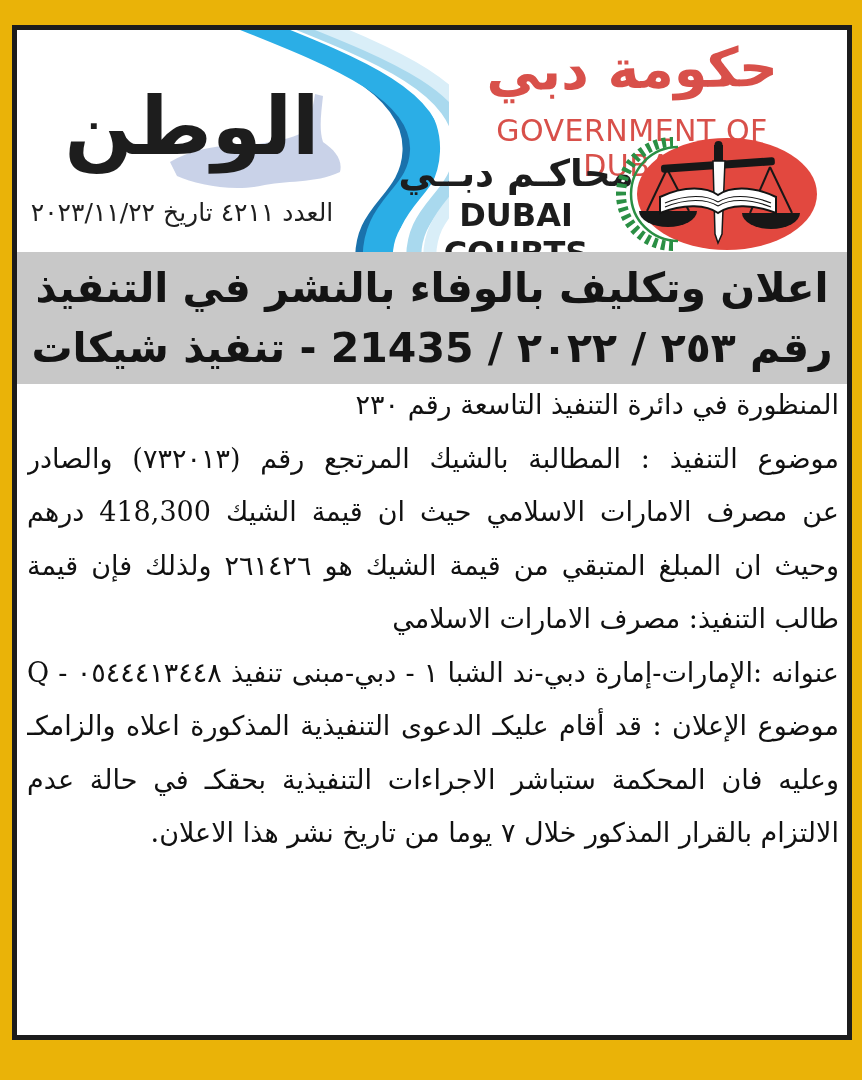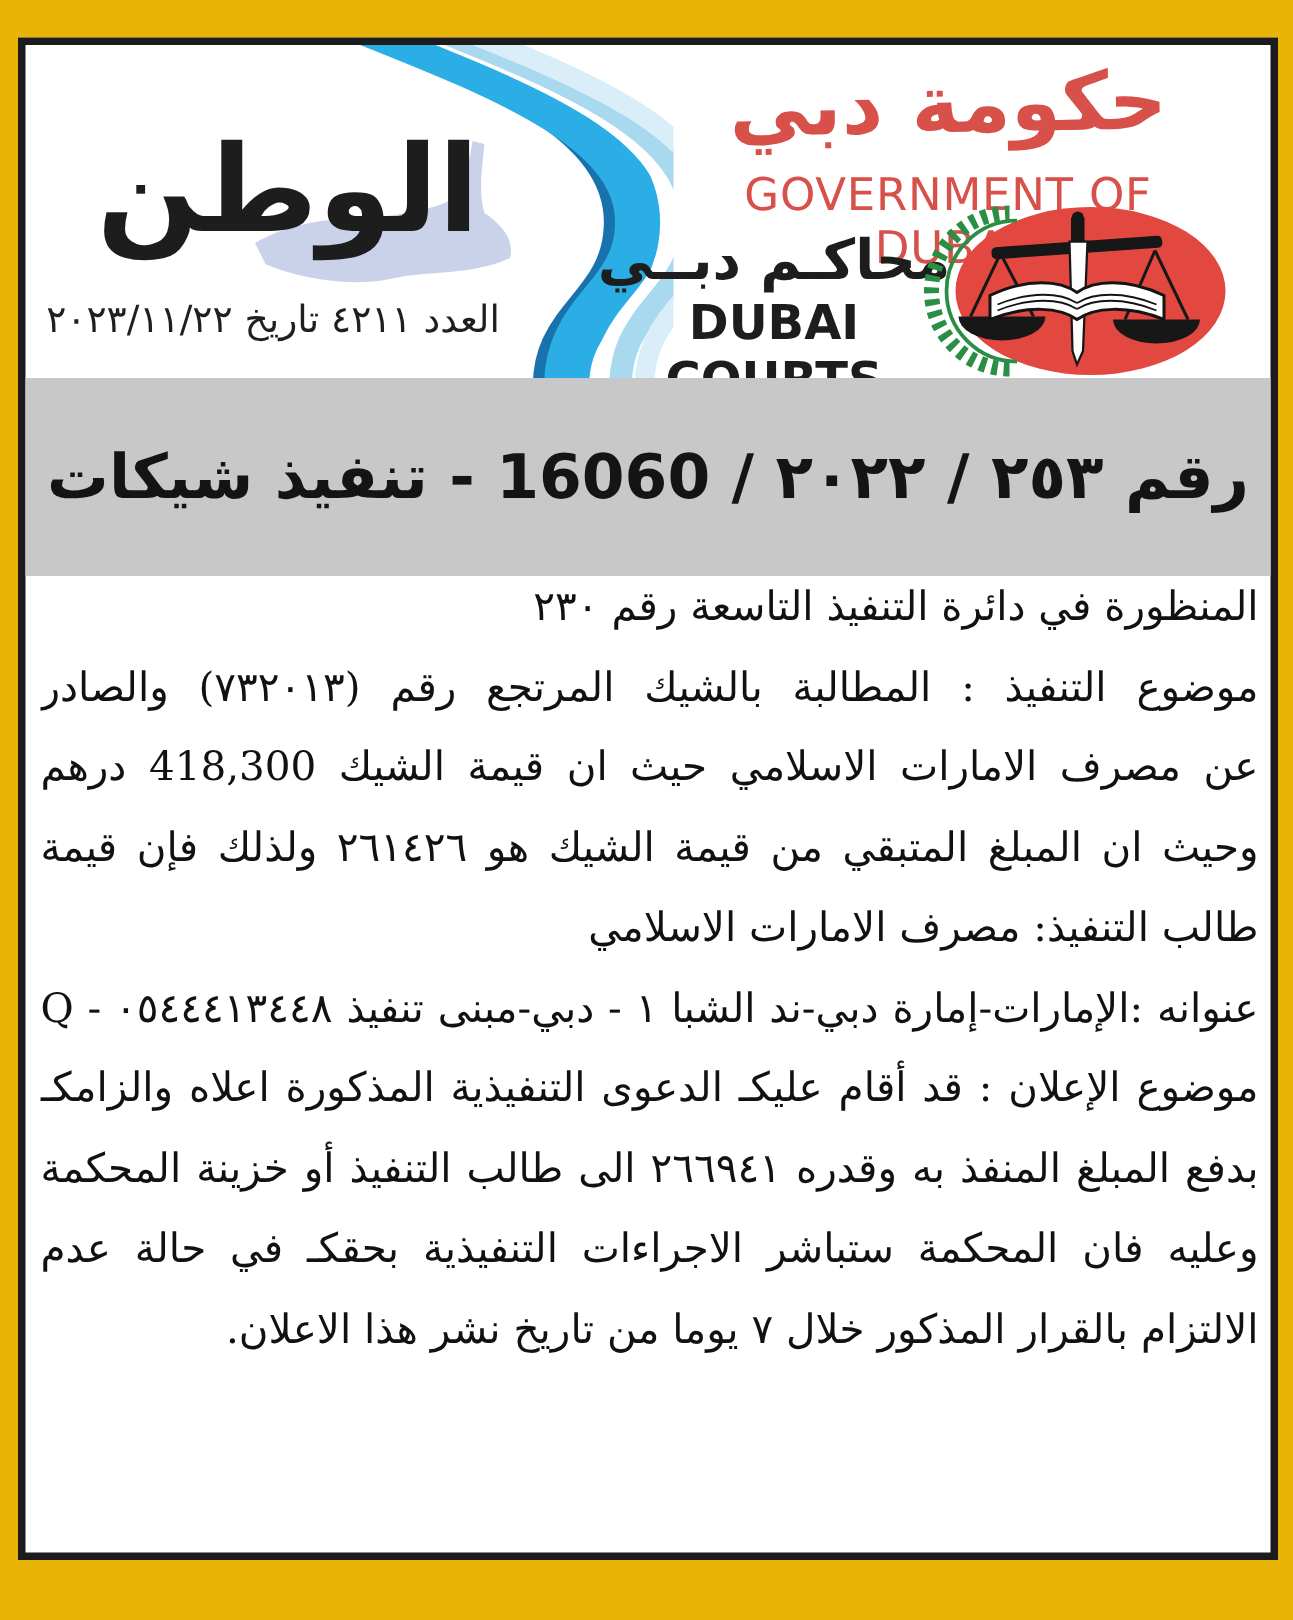--- a/index.html
+++ b/index.html
@@ -96,30 +96,30 @@
       <rect x="99" y="9" width="9" height="16" fill="#171717"></rect>
       <circle cx="103.5" cy="9" r="4" fill="#171717"></circle>
       <polygon points="98,25 110,25 107,98 103,107 100,98" fill="#fdfdfd" stroke="#171717" stroke-width="1.5"></polygon>
       <path d="M45,61 C70,49 92,51 103,59 C114,51 136,49 161,61 L161,77
                C136,67 114,69 103,77 C92,69 70,67 45,77 Z" fill="#ffffff" stroke="#141414" stroke-width="2"></path>
       <path d="M50,67 C72,58 92,59 103,66 M50,71 C72,62 92,63 103,70
                M156,67 C134,58 114,59 103,66 M156,71 C134,62 114,63 103,70" fill="none" stroke="#141414" stroke-width="1.2"></path>
     </svg>
 
     <div class="notice-header">
-      <div class="hline">رقم ٢٥٣ / ٢٠٢٢ / 16060 - تنفيذ شيكات</div>
+      <div class="hline">اعلان وتكليف بالوفاء بالنشر في التنفيذ</div>
+      <div class="hline">رقم ٢٥٣ / ٢٠٢٢ / 21435 - تنفيذ شيكات</div>
     </div>
 
     <div class="body-text">
       <div class="line r">المنظورة في دائرة التنفيذ التاسعة رقم ٢٣٠</div>
       <div class="line j">موضوع التنفيذ : المطالبة بالشيك المرتجع رقم (٧٣٢٠١٣) والصادر</div>
       <div class="line j">عن مصرف الامارات الاسلامي حيث ان قيمة الشيك 418,300 درهم</div>
       <div class="line j">وحيث ان المبلغ المتبقي من قيمة الشيك هو ٢٦١٤٢٦ ولذلك فإن قيمة</div>
       <div class="line r">طالب التنفيذ: مصرف الامارات الاسلامي</div>
       <div class="line j">عنوانه :الإمارات-إمارة دبي-ند الشبا ١ - دبي-مبنى تنفيذ ٠٥٤٤٤١٣٤٤٨ - Q</div>
       <div class="line j">موضوع الإعلان : قد أقام عليكـ الدعوى التنفيذية المذكورة اعلاه والزامكـ</div>
-      <div class="line j">بدفع المبلغ المنفذ به وقدره ٢٦٦٩٤١ الى طالب التنفيذ أو خزينة المحكمة</div>
       <div class="line j">وعليه فان المحكمة ستباشر الاجراءات التنفيذية بحقكـ في حالة عدم</div>
       <div class="line r">الالتزام بالقرار المذكور خلال ٧ يوما من تاريخ نشر هذا الاعلان.</div>
     </div>
 
   </div>
 </div>
 
 </body></html>

